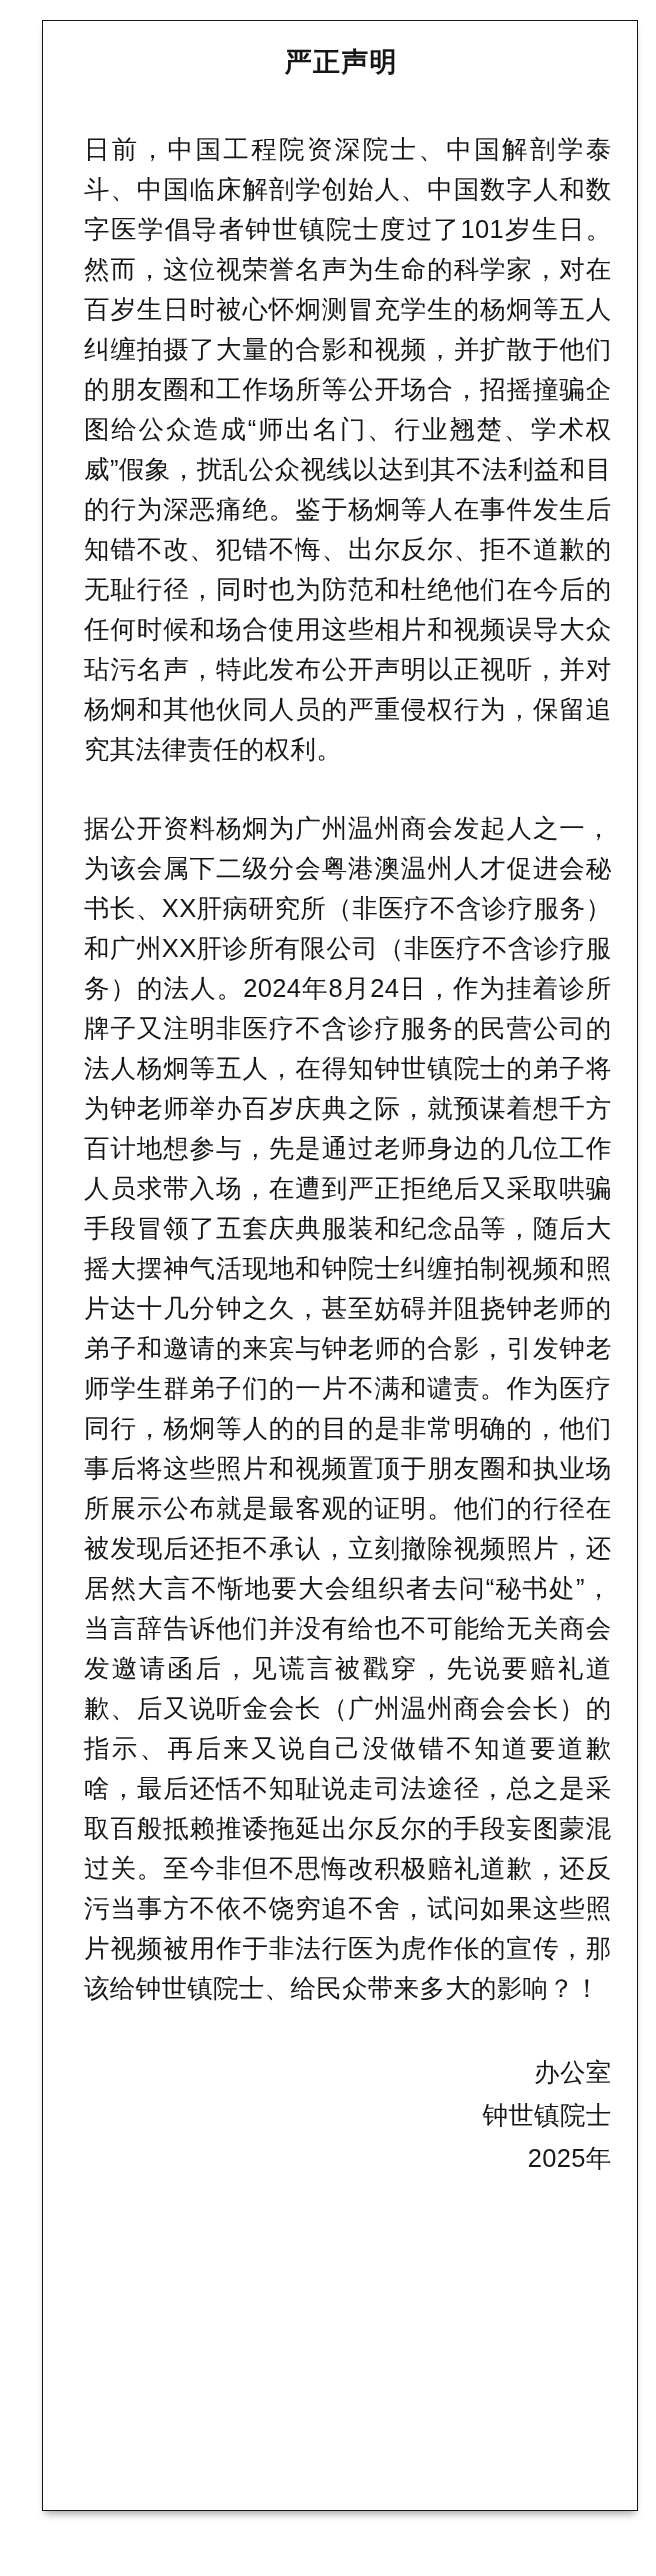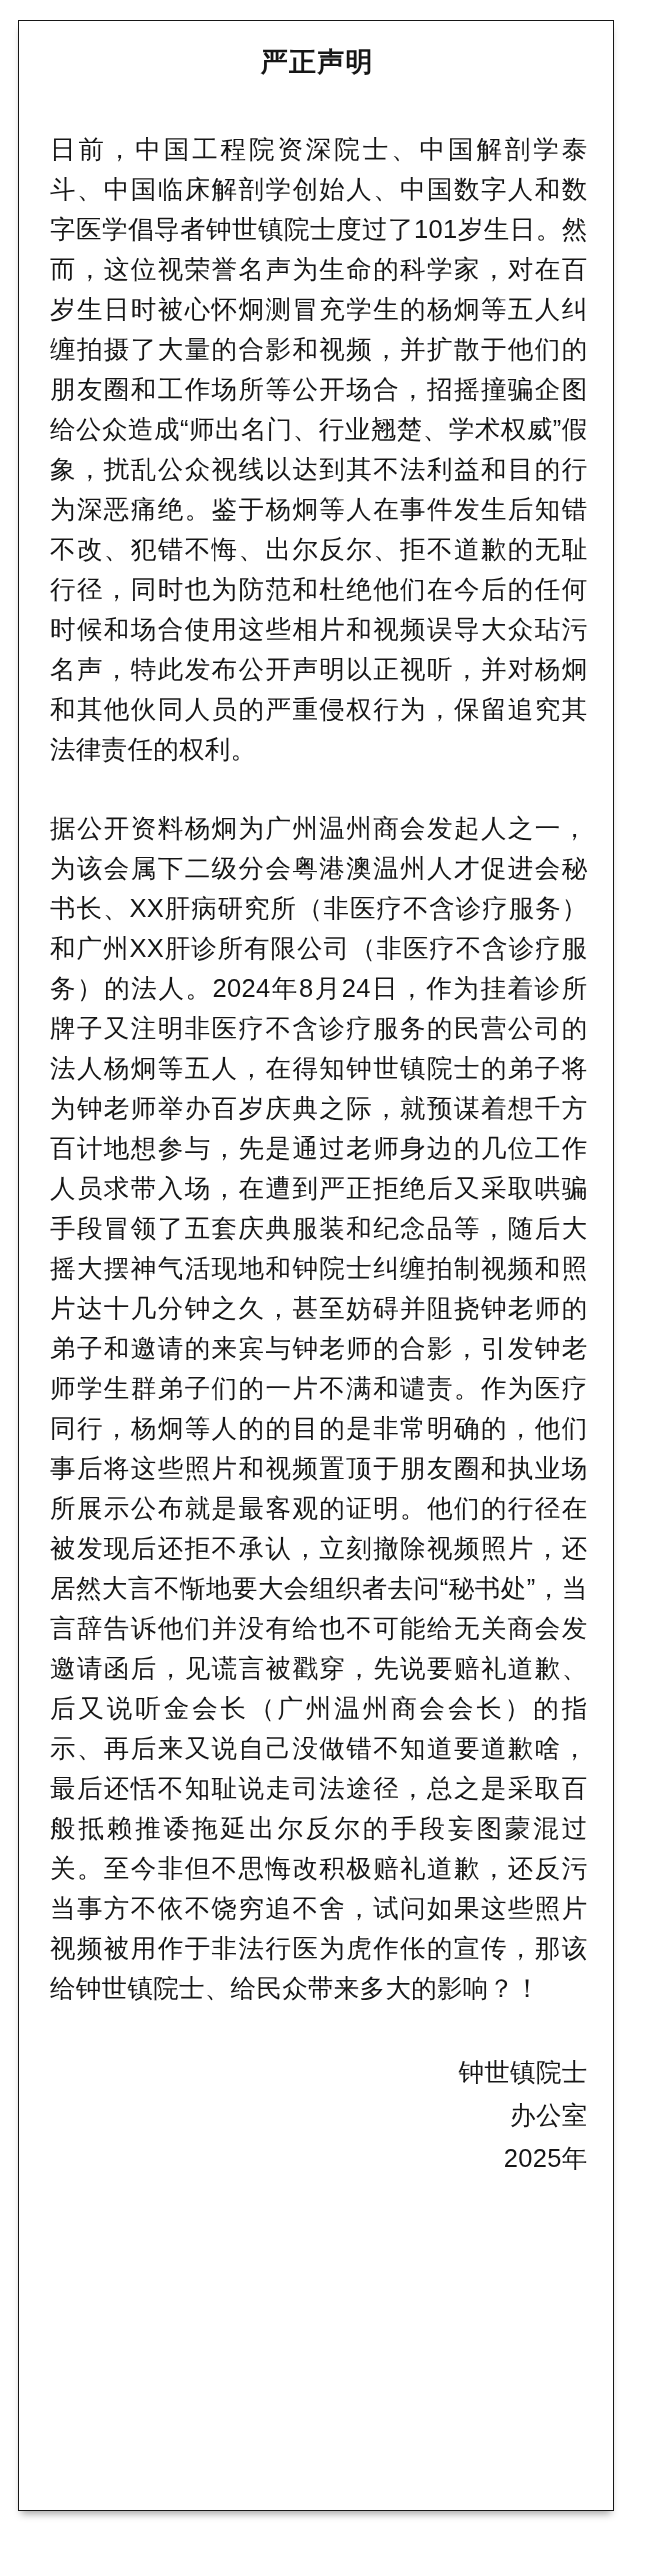--- a/index.html
+++ b/index.html
@@ -9,41 +9,41 @@
   }
   body {
     position: relative;
     width: 657px;
     height: 2576px;
     font-family: "Liberation Sans", "DejaVu Sans", sans-serif;
     color: #161616;
   }
   .sheet {
     position: absolute;
-    left: 18px;
+    left: 42px;
     top: 20px;
     width: 596px;
     height: 2491px;
     box-sizing: border-box;
     background: #ffffff;
     border: 1.8px solid #161616;
     padding: 0 25.5px 0 28px;
     box-shadow: 0 6px 7.3px -3px rgba(0,0,0,0.35);
     overflow: hidden;
   }
   .title {
     margin: 20.7px 0 0 0;
     font-size: 27px;
     line-height: 40px;
     font-weight: 700;
     text-align: center;
     letter-spacing: 1.2px;
   }
   .para {
-    margin: 39px 0 0 3px;
+    margin: 39px 0 0 13px;
     font-size: 25.5px;
     line-height: 40px;
     text-align: justify;
     text-justify: inter-ideograph;
     letter-spacing: 0.3px;
   }
   .para.first {
     margin-top: 47px;
   }
   .signature {
@@ -59,19 +59,19 @@
 
 <div class="sheet">
   <h1 class="title">严正声明</h1>
 
   <p class="para first">日前，中国工程院资深院士、中国解剖学泰斗、中国临床解剖学创始人、中国数字人和数字医学倡导者钟世镇院士度过了101岁生日。然而，这位视荣誉名声为生命的科学家，对在百岁生日时被心怀炯测冒充学生的杨炯等五人纠缠拍摄了大量的合影和视频，并扩散于他们的朋友圈和工作场所等公开场合，招摇撞骗企图给公众造成“师出名门、行业翘楚、学术权威”假象，扰乱公众视线以达到其不法利益和目的行为深恶痛绝。鉴于杨炯等人在事件发生后知错不改、犯错不悔、出尔反尔、拒不道歉的无耻行径，同时也为防范和杜绝他们在今后的任何时候和场合使用这些相片和视频误导大众玷污名声，特此发布公开声明以正视听，并对杨炯和其他伙同人员的严重侵权行为，保留追究其法律责任的权利。</p>
 
   <p class="para">据公开资料杨炯为广州温州商会发起人之一，为该会属下二级分会粤港澳温州人才促进会秘书长、XX肝病研究所（非医疗不含诊疗服务）和广州XX肝诊所有限公司（非医疗不含诊疗服务）的法人。2024年8月24日，作为挂着诊所牌子又注明非医疗不含诊疗服务的民营公司的法人杨炯等五人，在得知钟世镇院士的弟子将为钟老师举办百岁庆典之际，就预谋着想千方百计地想参与，先是通过老师身边的几位工作人员求带入场，在遭到严正拒绝后又采取哄骗手段冒领了五套庆典服装和纪念品等，随后大摇大摆神气活现地和钟院士纠缠拍制视频和照片达十几分钟之久，甚至妨碍并阻挠钟老师的弟子和邀请的来宾与钟老师的合影，引发钟老师学生群弟子们的一片不满和谴责。作为医疗同行，杨炯等人的的目的是非常明确的，他们事后将这些照片和视频置顶于朋友圈和执业场所展示公布就是最客观的证明。他们的行径在被发现后还拒不承认，立刻撤除视频照片，还居然大言不惭地要大会组织者去问“秘书处”，当言辞告诉他们并没有给也不可能给无关商会发邀请函后，见谎言被戳穿，先说要赔礼道歉、后又说听金会长（广州温州商会会长）的指示、再后来又说自己没做错不知道要道歉啥，最后还恬不知耻说走司法途径，总之是采取百般抵赖推诿拖延出尔反尔的手段妄图蒙混过关。至今非但不思悔改积极赔礼道歉，还反污当事方不依不饶穷追不舍，试问如果这些照片视频被用作于非法行医为虎作伥的宣传，那该给钟世镇院士、给民众带来多大的影响？！</p>
 
 
   <div class="signature">
+    <div>办公室</div>
     <div>钟世镇院士</div>
-    <div>办公室</div>
     <div>2025年</div>
 
   </div>
 </div>
 
 
 </body></html>

